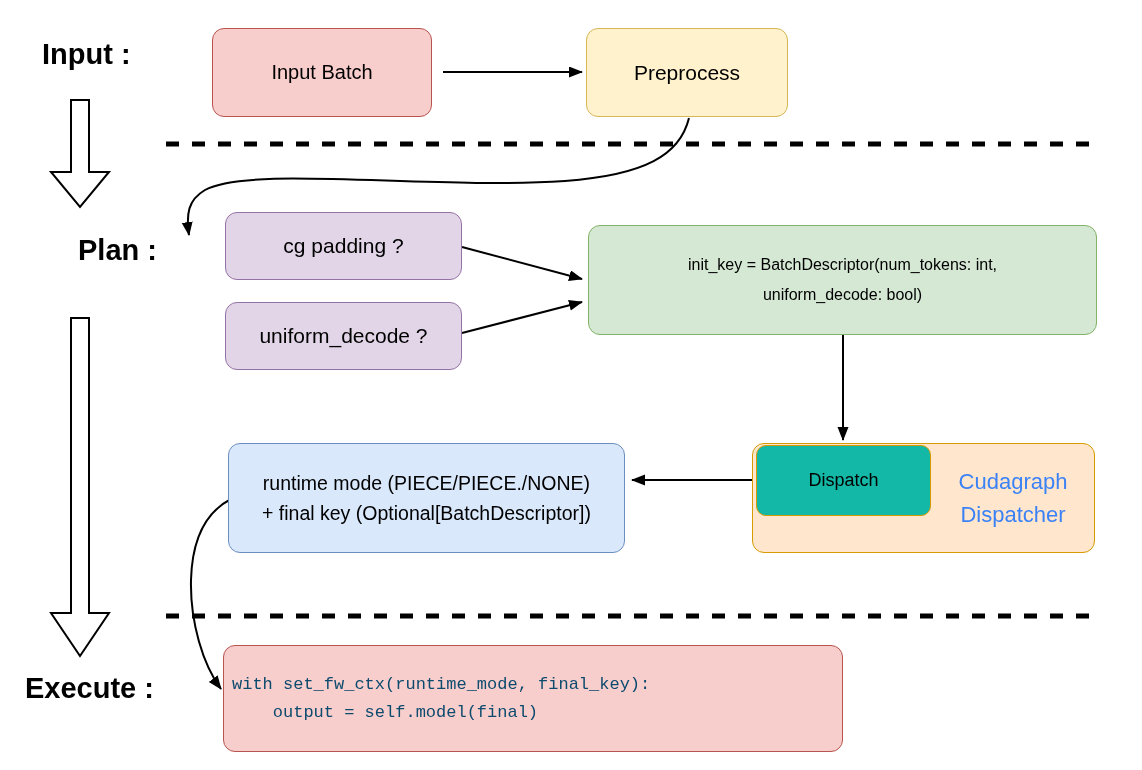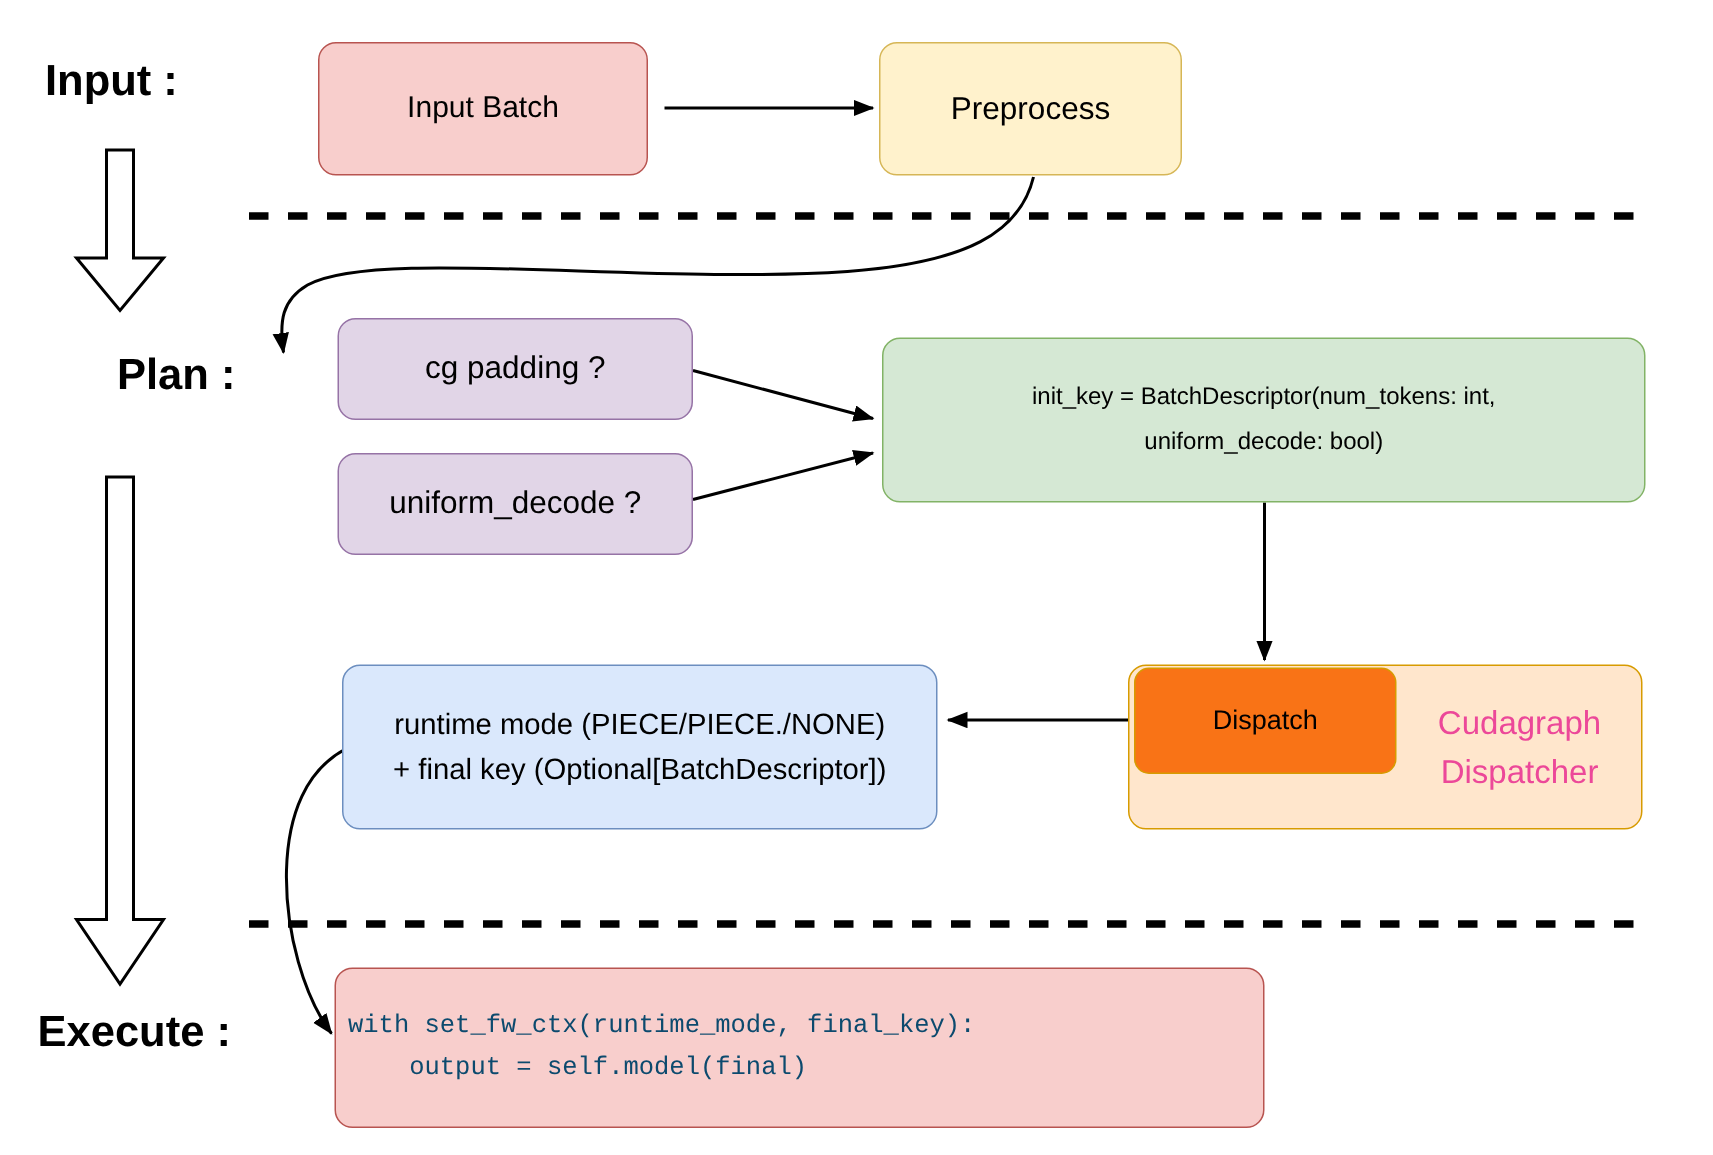--- a/index.html
+++ b/index.html
@@ -34,21 +34,21 @@
   .n-input-batch{left:212px;top:28px;width:220px;height:89px;font-size:20px;}
   .n-preprocess{left:586px;top:28px;width:202px;height:89px;font-size:21px;}
   .n-cg-padding{left:225px;top:212px;width:237px;height:68px;font-size:21px;}
   .n-uniform-decode{left:225px;top:302px;width:237px;height:68px;font-size:21px;}
   .n-init-key{left:588px;top:225px;width:509px;height:110px;font-size:16px;line-height:30px;}
   .n-runtime-mode{left:228px;top:443px;width:397px;height:110px;font-size:19.5px;line-height:30px;}
   .n-cudagraph{left:752px;top:443px;width:343px;height:110px;}
   .n-cudagraph-label{
     position:absolute;left:931px;top:443px;width:164px;height:110px;
     display:flex;flex-direction:column;align-items:center;justify-content:center;
-    font-size:22px;line-height:33px;color:#ec4899;text-align:center;
+    font-size:22px;line-height:33px;color:#3b82f6;text-align:center;
   }
   .n-dispatch{left:756px;top:445px;width:175px;height:71px;font-size:18px;border-radius:10px;}
   .n-code{
     left:223px;top:645px;width:620px;height:107px;
     font-family:"Liberation Mono","DejaVu Sans Mono",monospace;
     font-size:17px;line-height:28px;
     align-items:flex-start;justify-content:center;
     text-align:left;padding-left:8px;color:#0c4a6e;
   }
   .n-code .ln{white-space:pre;}
@@ -79,21 +79,21 @@
     <line x1="843" y1="335" x2="843" y2="440" stroke="#000" stroke-width="2" marker-end="url(#arw)"></line>
 
     <line x1="753" y1="480" x2="632" y2="480" stroke="#000" stroke-width="2" marker-end="url(#arw)"></line>
 
     <path d="M 231 499 C 204 513 192 543 191 580 C 190 622 203 665 221 689" fill="none" stroke="#000" stroke-width="2" marker-end="url(#arw)"></path>
 
     <polygon points="71,100 89,100 89,172 109,172 80,207 51,172 71,172" fill="#ffffff" stroke="#000" stroke-width="2"></polygon>
     <polygon points="71,318 89,318 89,613 109,613 80,656 51,613 71,613" fill="#ffffff" stroke="#000" stroke-width="2"></polygon>
   </svg>
 
-  <div class="stage-label" style="left:30px;top:38px;">Input :</div>
+  <div class="stage-label" style="left:42px;top:38px;">Input :</div>
   <div class="stage-label" style="left:34px;top:234px;margin-left:44px;">Plan :</div>
   <div class="stage-label" style="left:25px;top:672px;">Execute :</div>
 
   <div class="node n-input-batch" style="background: rgb(248, 206, 204); border-color: rgb(184, 84, 80);">
     <span class="ln">Input Batch</span>
   </div>
 
   <div class="node n-preprocess" style="background: rgb(255, 242, 204); border-color: rgb(214, 182, 86);">
     <span class="ln">Preprocess</span>
   </div>
@@ -111,21 +111,21 @@
     <span class="ln">uniform_decode: bool)</span>
   </div>
 
   <div class="node n-cudagraph" style="background: rgb(255, 230, 204); border-color: rgb(215, 155, 0);"></div>
 
   <div class="n-cudagraph-label">
     <span class="ln">Cudagraph</span>
     <span class="ln">Dispatcher</span>
   </div>
 
-  <div class="node n-dispatch" style="background: #f97316; border-color: rgb(215, 155, 0);">
+  <div class="node n-dispatch" style="background: #14b8a6; border-color: rgb(215, 155, 0);">
     <span class="ln">Dispatch</span>
   </div>
 
   <div class="node n-runtime-mode" style="background: rgb(218, 232, 252); border-color: rgb(108, 142, 191);">
     <span class="ln">runtime mode (PIECE/PIECE./NONE)</span>
     <span class="ln">+ final key (Optional[BatchDescriptor])</span>
   </div>
 
   <div class="node n-code" style="background: rgb(248, 206, 204); border-color: rgb(184, 84, 80);">
     <span class="ln">with set_fw_ctx(runtime_mode, final_key):</span>

